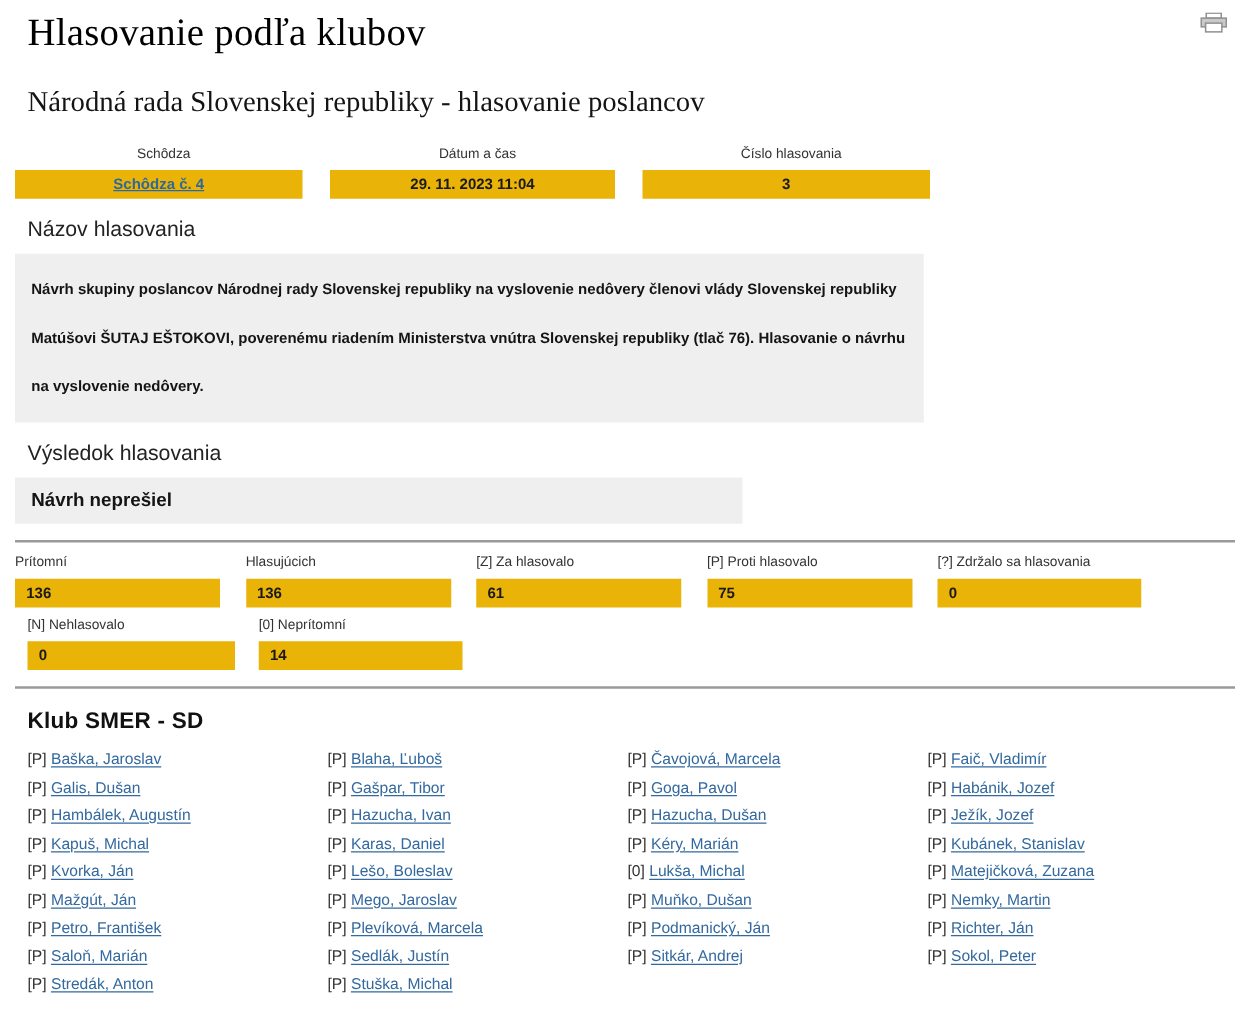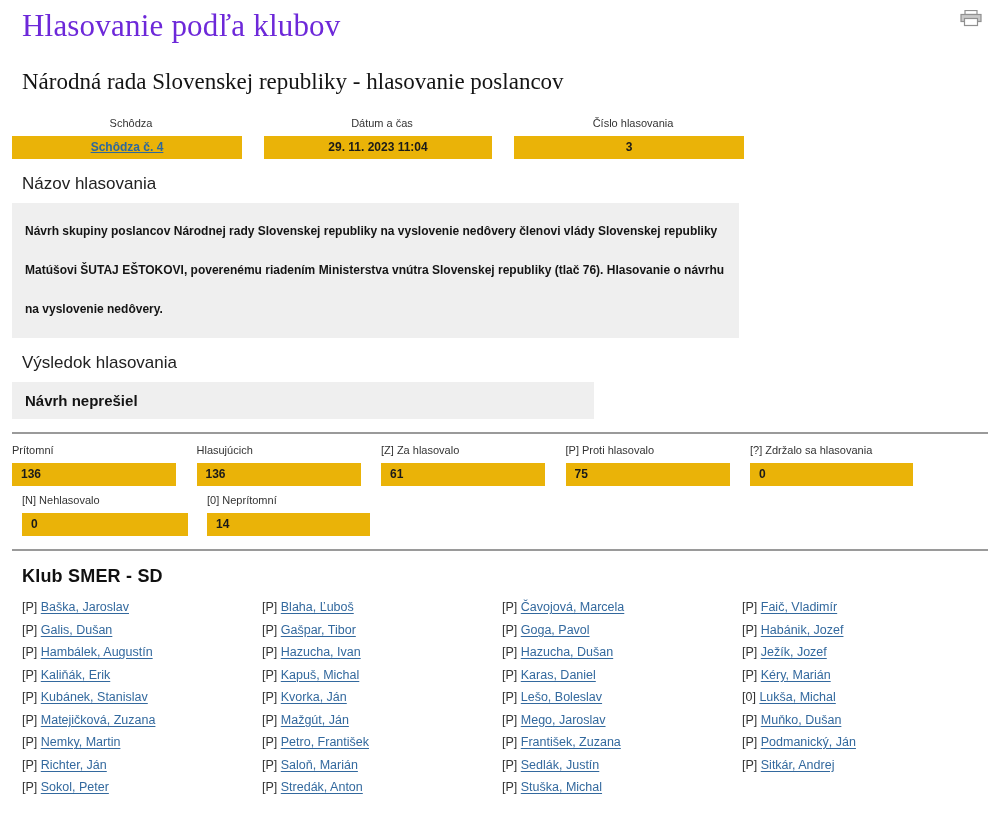--- a/index.html
+++ b/index.html
@@ -8,21 +8,21 @@
     width: 1000px; height: 829px; overflow: hidden;
     font-family: "Liberation Sans", sans-serif;
     color: #1a1a1a;
   }
   .page { padding: 6px 12px 0 12px; position: relative; }
 
   
   .header-row { display: flex; justify-content: space-between; align-items: flex-start; }
   h1.page-title {
     font-family: "Liberation Serif", serif;
-    font-size: 31px; font-weight: 400; color: #6d28d9;
+    font-size: 31px; font-weight: 400; color: #000000;
     margin: 2px 0 0 10px; letter-spacing: 0.2px;
   }
   .print-btn { margin: 4px 6px 0 0; cursor: pointer; background: none; border: none; }
   h2.page-subtitle {
     font-family: "Liberation Serif", serif;
     font-size: 23px; font-weight: 400; color: #141414;
     margin: 25px 0 0 10px;
   }
 
   
@@ -162,35 +162,34 @@
       <div class="member"><span class="vote-mark">[P] </span><a class="member-link" href="#">Čavojová, Marcela</a></div>
       <div class="member"><span class="vote-mark">[P] </span><a class="member-link" href="#">Faič, Vladimír</a></div>
       <div class="member"><span class="vote-mark">[P] </span><a class="member-link" href="#">Galis, Dušan</a></div>
       <div class="member"><span class="vote-mark">[P] </span><a class="member-link" href="#">Gašpar, Tibor</a></div>
       <div class="member"><span class="vote-mark">[P] </span><a class="member-link" href="#">Goga, Pavol</a></div>
       <div class="member"><span class="vote-mark">[P] </span><a class="member-link" href="#">Habánik, Jozef</a></div>
       <div class="member"><span class="vote-mark">[P] </span><a class="member-link" href="#">Hambálek, Augustín</a></div>
       <div class="member"><span class="vote-mark">[P] </span><a class="member-link" href="#">Hazucha, Ivan</a></div>
       <div class="member"><span class="vote-mark">[P] </span><a class="member-link" href="#">Hazucha, Dušan</a></div>
       <div class="member"><span class="vote-mark">[P] </span><a class="member-link" href="#">Ježík, Jozef</a></div>
-      <div class="member"><span class="vote-mark">[P] </span><a class="member-link" href="#">Kaliňák, Erik</a></div>
       <div class="member"><span class="vote-mark">[P] </span><a class="member-link" href="#">Kapuš, Michal</a></div>
       <div class="member"><span class="vote-mark">[P] </span><a class="member-link" href="#">Karas, Daniel</a></div>
       <div class="member"><span class="vote-mark">[P] </span><a class="member-link" href="#">Kéry, Marián</a></div>
       <div class="member"><span class="vote-mark">[P] </span><a class="member-link" href="#">Kubánek, Stanislav</a></div>
       <div class="member"><span class="vote-mark">[P] </span><a class="member-link" href="#">Kvorka, Ján</a></div>
       <div class="member"><span class="vote-mark">[P] </span><a class="member-link" href="#">Lešo, Boleslav</a></div>
       <div class="member"><span class="vote-mark">[0] </span><a class="member-link" href="#">Lukša, Michal</a></div>
       <div class="member"><span class="vote-mark">[P] </span><a class="member-link" href="#">Matejičková, Zuzana</a></div>
       <div class="member"><span class="vote-mark">[P] </span><a class="member-link" href="#">Mažgút, Ján</a></div>
       <div class="member"><span class="vote-mark">[P] </span><a class="member-link" href="#">Mego, Jaroslav</a></div>
       <div class="member"><span class="vote-mark">[P] </span><a class="member-link" href="#">Muňko, Dušan</a></div>
       <div class="member"><span class="vote-mark">[P] </span><a class="member-link" href="#">Nemky, Martin</a></div>
       <div class="member"><span class="vote-mark">[P] </span><a class="member-link" href="#">Petro, František</a></div>
-      <div class="member"><span class="vote-mark">[P] </span><a class="member-link" href="#">František, Zuzana</a></div>
+      <div class="member"><span class="vote-mark">[P] </span><a class="member-link" href="#">Plevíková, Marcela</a></div>
       <div class="member"><span class="vote-mark">[P] </span><a class="member-link" href="#">Podmanický, Ján</a></div>
       <div class="member"><span class="vote-mark">[P] </span><a class="member-link" href="#">Richter, Ján</a></div>
       <div class="member"><span class="vote-mark">[P] </span><a class="member-link" href="#">Saloň, Marián</a></div>
       <div class="member"><span class="vote-mark">[P] </span><a class="member-link" href="#">Sedlák, Justín</a></div>
       <div class="member"><span class="vote-mark">[P] </span><a class="member-link" href="#">Sitkár, Andrej</a></div>
       <div class="member"><span class="vote-mark">[P] </span><a class="member-link" href="#">Sokol, Peter</a></div>
       <div class="member"><span class="vote-mark">[P] </span><a class="member-link" href="#">Stredák, Anton</a></div>
       <div class="member"><span class="vote-mark">[P] </span><a class="member-link" href="#">Stuška, Michal</a></div>
     </div>
 

